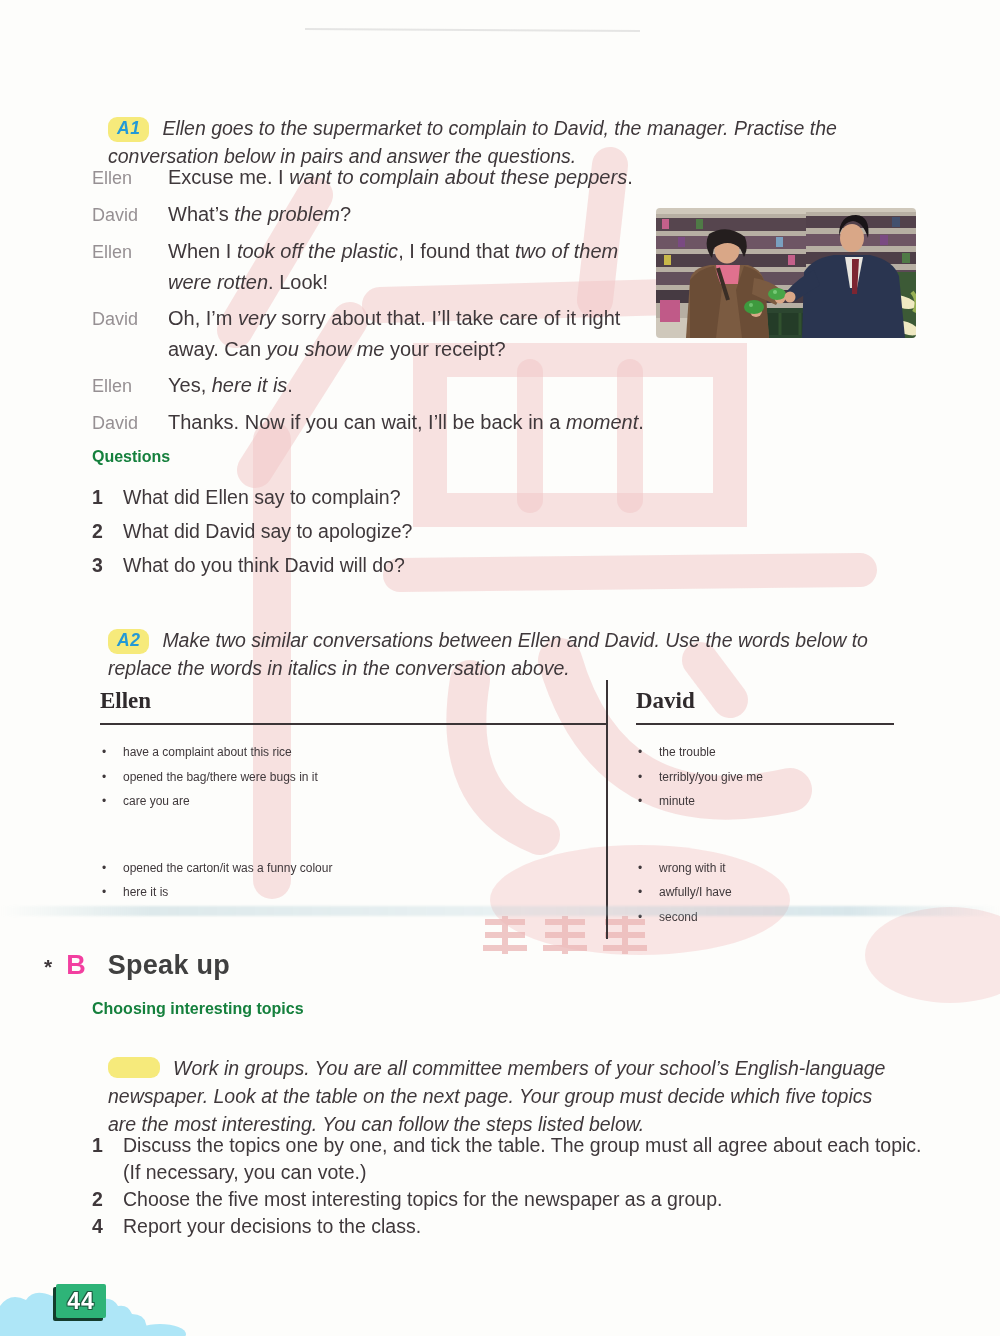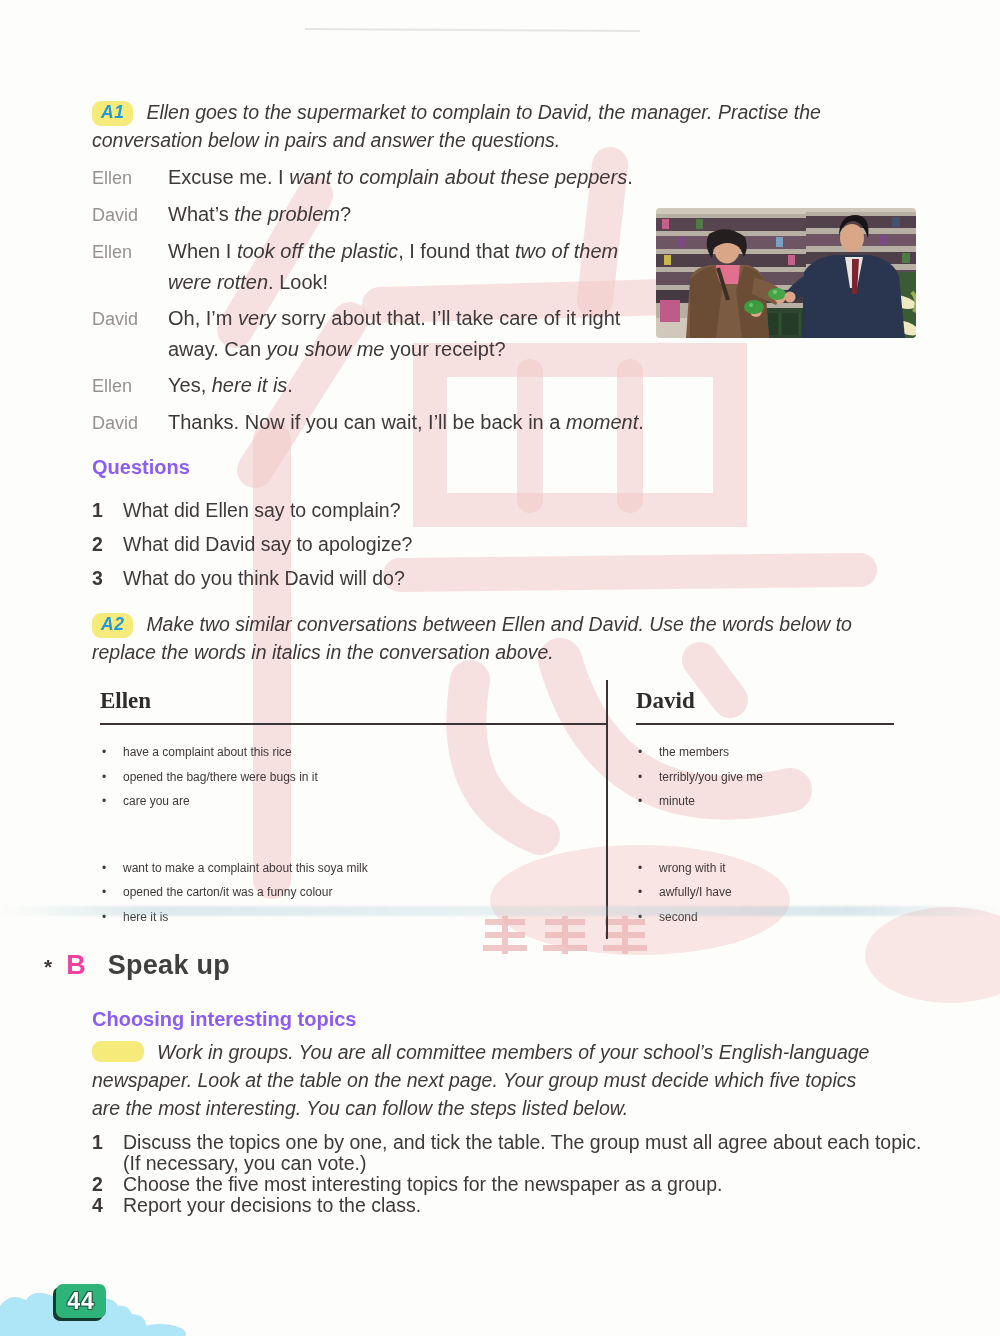--- a/index.html
+++ b/index.html
@@ -17,33 +17,33 @@
   .abadge {
     display:inline-block; background:var(--badge-yellow,#f6ea7b);
     color:var(--badge-blue,#2499d6); font-weight:bold; font-style:italic;
     font-size:17.5px; line-height:21px; padding:1px 9px 3px; border-radius:9px;
     margin-right:13px; vertical-align:1px; letter-spacing:.5px;
   }
   .abadge.blank { width:34px; height:17px; vertical-align:-3px; }
 
   
   #a1 { position:absolute; top:98px; left:92px; width:800px; }
-  .instr { font-style:italic; font-size:19.5px; line-height:28px; margin:0; }
+  .instr { font-style:italic; font-size:19.5px; line-height:28px; margin:16px; }
 
   
   #dialogue { position:absolute; top:162px; left:92px; width:848px; font-size:20px; }
   .fspacer { float:right; width:1px; height:46px; }
   .photo-float { float:right; clear:right; width:300px; height:136px; }
   .photo-float svg { display:block; margin-left:16px; width:260px; height:130px; border-radius:4px; }
   .dline { margin:0 0 6px; padding-left:76px; text-indent:-76px; line-height:30px; }
   .spk { display:inline-block; width:76px; text-indent:0; color:var(--label-gray,#969093); font-size:18px; }
 
   
   #questions { position:absolute; top:448px; left:92px; width:600px; }
-  .subhead { font-size:20px; font-weight:bold; color:#8b5cf6; margin:8px 0 14px; }
+  .subhead { font-size:16px; font-weight:bold; color:#15803d; margin:0 0 14px; }
   .qitem { margin:0; padding-left:31px; text-indent:-31px; line-height:34px; font-size:19.5px; }
   .qnum { display:inline-block; width:31px; text-indent:0; font-weight:bold; }
 
   
   #a2 { position:absolute; top:610px; left:92px; width:800px; }
 
   
   #rtable { position:absolute; top:680px; left:100px; width:794px; display:grid; grid-template-columns:506px 288px; }
   .tcol { padding-bottom:10px; }
   .tcol-right { border-left:2px solid #3b3436; padding-left:28px; }
@@ -62,28 +62,28 @@
   
   #bheader { position:absolute; top:950px; left:44px; display:flex; align-items:baseline; }
   .bstar { font-size:21px; font-weight:bold; margin-right:14px; }
   .bletter { font-size:27px; font-weight:bold; color:var(--accent-pink,#f23fa0); margin-right:22px; }
   .btitle { font-size:27px; font-weight:bold; color:#404040; letter-spacing:.3px; }
   #bsub { position:absolute; top:1000px; left:92px; }
   #b1 { position:absolute; top:1038px; left:92px; width:782px; }
 
   
   #steps { position:absolute; top:1132px; left:92px; width:836px; }
-  .step { margin:0; padding-left:31px; text-indent:-31px; line-height:21px; font-size:19.5px; }
+  .step { margin:0; padding-left:31px; text-indent:-31px; line-height:27px; font-size:19.5px; }
   .snum { display:inline-block; width:31px; text-indent:0; font-weight:bold; }
 
   
   #cloud { position:absolute; left:0; top:1288px; width:200px; height:48px; }
   #pagebadge {
     position:absolute; left:56px; top:1284px; width:50px; height:34px;
-    background:var(--page-green,#2eb478); border-radius:7px;
+    background:var(--page-green,#2eb478); border-radius:2px;
     box-shadow:-3px 3px 0 #143c2c;
     display:flex; align-items:center; justify-content:center;
     color:#fff; font-weight:bold; font-size:23px; letter-spacing:1px;
     text-shadow:1px 1px 0 #1c5c40, -1px 1px 0 #1c5c40, 1px -1px 0 #1c5c40, -1px -1px 0 #1c5c40;
   }
   .topline { position:absolute; top:29px; left:305px; width:335px; height:2px;
     background:rgba(175,175,175,.30); transform:rotate(.3deg); }
 </style>
 </head>
 <body>
@@ -215,29 +215,28 @@
 
     <div id="rtable">
       <div class="tcol tcol-left">
         <div class="thead">Ellen</div>
         <ul class="tgroup">
           <li>have a complaint about this rice</li>
           <li>opened the bag/there were bugs in it</li>
           <li>care you are</li>
         </ul>
         <ul class="tgroup second">
-          <li>want to make a complaint about this soya milk</li>
           <li>opened the carton/it was a funny colour</li>
           <li>here it is</li>
         </ul>
       </div>
       <div class="tcol tcol-right">
         <div class="thead">David</div>
         <ul class="tgroup">
-          <li>the members</li>
+          <li>the trouble</li>
           <li>terribly/you give me</li>
           <li>minute</li>
         </ul>
         <ul class="tgroup second">
           <li>wrong with it</li>
           <li>awfully/I have</li>
           <li>second</li>
         </ul>
       </div>
     </div>

